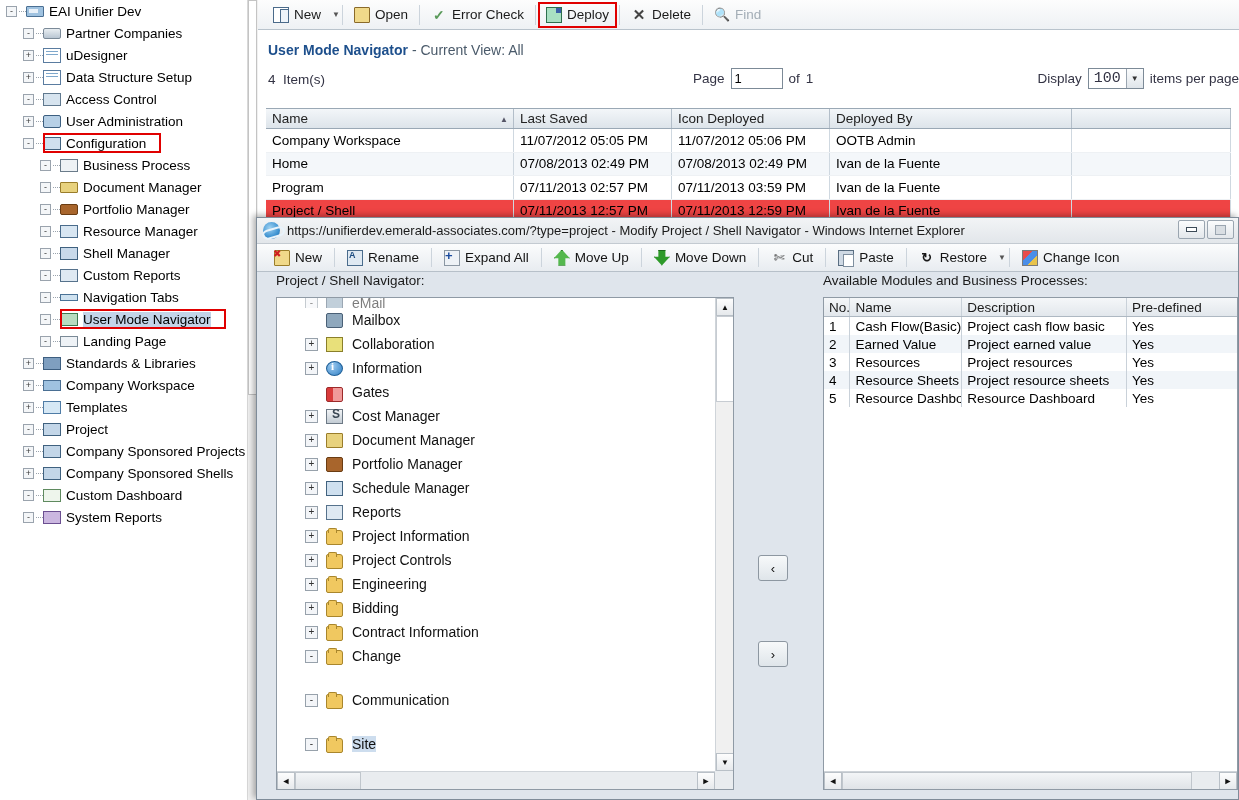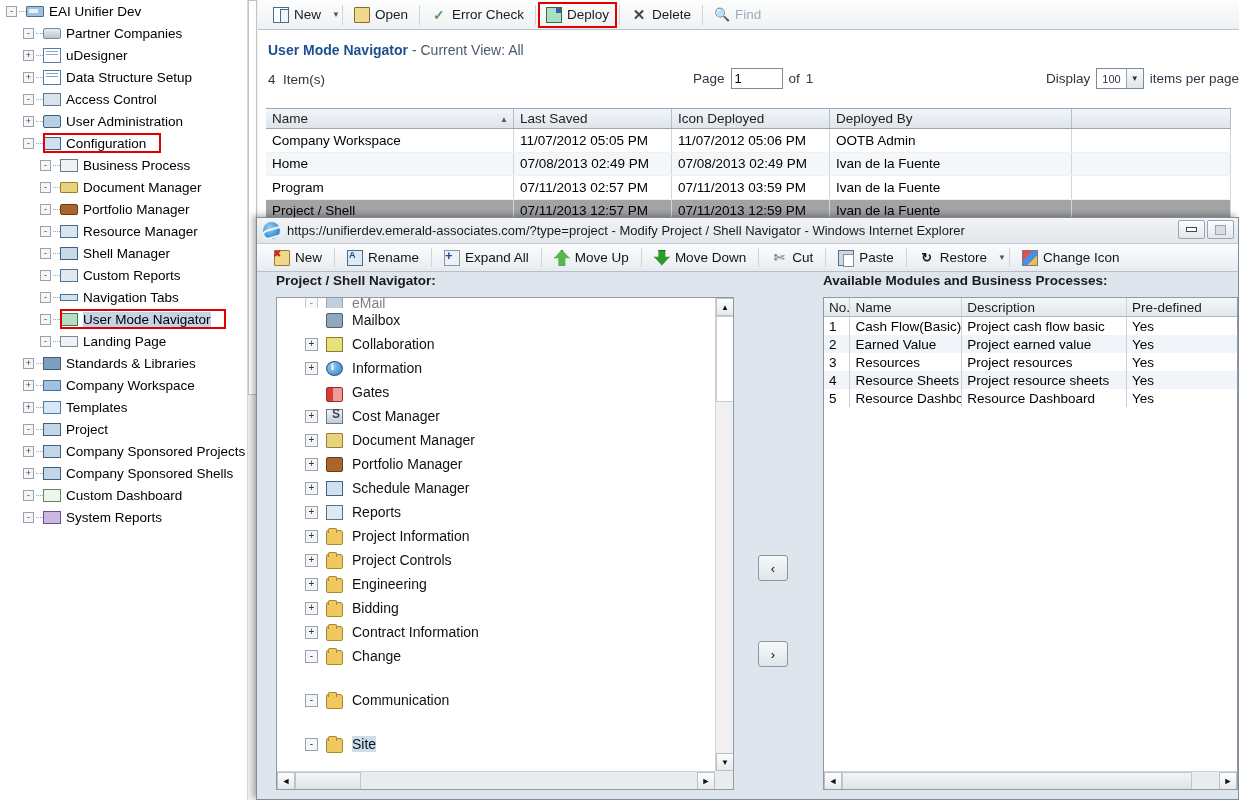--- a/index.html
+++ b/index.html
@@ -147,21 +147,21 @@
   #pagebar .items { position:absolute; left:10px; top:7px; color:#334;}
   #pagebar .pagegrp { position:absolute; left:435px; top:3px; display:flex; align-items:center; gap:6px;}
   #pagebar .dispgrp { position:absolute; right:0px; top:3px; display:flex; align-items:center; gap:6px;}
   .inpt {
     width:52px; height:21px; border:1px solid #7c8a97; background:#fff;
     font-size:13px; padding:1px 3px; font-family:"Liberation Sans", sans-serif;
   }
   .selbox {
     display:flex; align-items:center; height:21px; border:1px solid #7c8a97; background:#fff;
   }
-  .selbox .val { padding:0 5px; font-size:11px; }
+  .selbox .val { padding:0 5px; font-size:15px;font-family:Liberation Mono, monospace; }
   .selbox .arw {
     width:17px; height:19px; border-left:1px solid #9aa5b0;
     background:linear-gradient(#fbfcfd,#dfe5ea);
     display:flex; align-items:center; justify-content:center;
     font-size:8px; color:#333;
   }
 
   
   #grid { position:absolute; left:8px; top:108px; width:965px; }
   .grow { display:flex; height:23.5px; align-items:stretch; }
@@ -172,21 +172,21 @@
   }
   .gcell {
     display:flex; align-items:center;
     padding:0 6px; font-size:13.5px;
     border-right:1px solid #cfd8e0;
     overflow:hidden; white-space:nowrap;
   }
   .ghead .gcell { color:#222; border-right:1px solid #b3bec9; position:relative;}
   .gbody .grow { border-bottom:1px solid #eef1f4; }
   .gbody .grow.alt { background:#f4f7fa; }
-  .gbody .grow.selrow { background:#a3a3a3; }
+  .gbody .grow.selrow { background:#ef4444; }
   .sortarrow { position:absolute; right:5px; top:6px; font-size:8px; color:#556; }
   .c-name { width:248px; }
   .c-saved { width:158px; }
   .c-dep { width:158px; }
   .c-by { width:242px; }
   .c-blank { flex:1; }
 
   
   #dlg {
     position:absolute; left:256px; top:217px; width:983px; height:583px;
@@ -240,21 +240,21 @@
   .dg-exp:after{content:"+";position:absolute;left:0px;top:-3px;color:#1b4b9e;font-size:13px;font-weight:bold;}
   .dg-up{background:#55b84e;border:1px solid #2a7a28;clip-path:polygon(50% 0,100% 55%,72% 55%,72% 100%,28% 100%,28% 55%,0 55%);}
   .dg-down{background:#2e9a2a;border:1px solid #1d6a1b;clip-path:polygon(50% 100%,100% 45%,72% 45%,72% 0,28% 0,28% 45%,0 45%);}
   .dg-cut{color:#333;font-size:13px;line-height:16px;text-align:center;}
   .dg-paste{background:#cfd9e4;border:1px solid #5a6e82;}
   .dg-paste:after{content:"";position:absolute;left:4px;top:3px;width:9px;height:11px;background:#fff;border:1px solid #7f8f9f;}
   .dg-restore{color:#1a1a1a;font-size:13px;line-height:16px;text-align:center;font-weight:bold;}
   .dg-icon{background:linear-gradient(135deg,#e84b4b 0 33%,#4b8ee8 33% 66%,#e8c34b 66% 100%);border:1px solid #7a7a7a;}
 
   #dlg-body { position:absolute; left:0; top:55px; right:0; bottom:0; }
-  .panelLabel { font-size:13.5px; color:#1a1a1a;font-weight:bold; }
+  .panelLabel { font-size:13.5px; color:#1a1a1a; }
 
   #leftpanel { position:absolute; left:19px; top:0px; width:458px; }
   #rightpanel{ position:absolute; left:566px; top:0px; right:0px; }
 
   #treebox {
     position:absolute; left:19px; top:24px; width:458px; height:493px;
     background:#fff; border:1px solid #8f9aa5;
     overflow:hidden;
   }
   #treeinner { position:absolute; left:0; top:0; right:19px; bottom:19px; overflow:hidden; }

